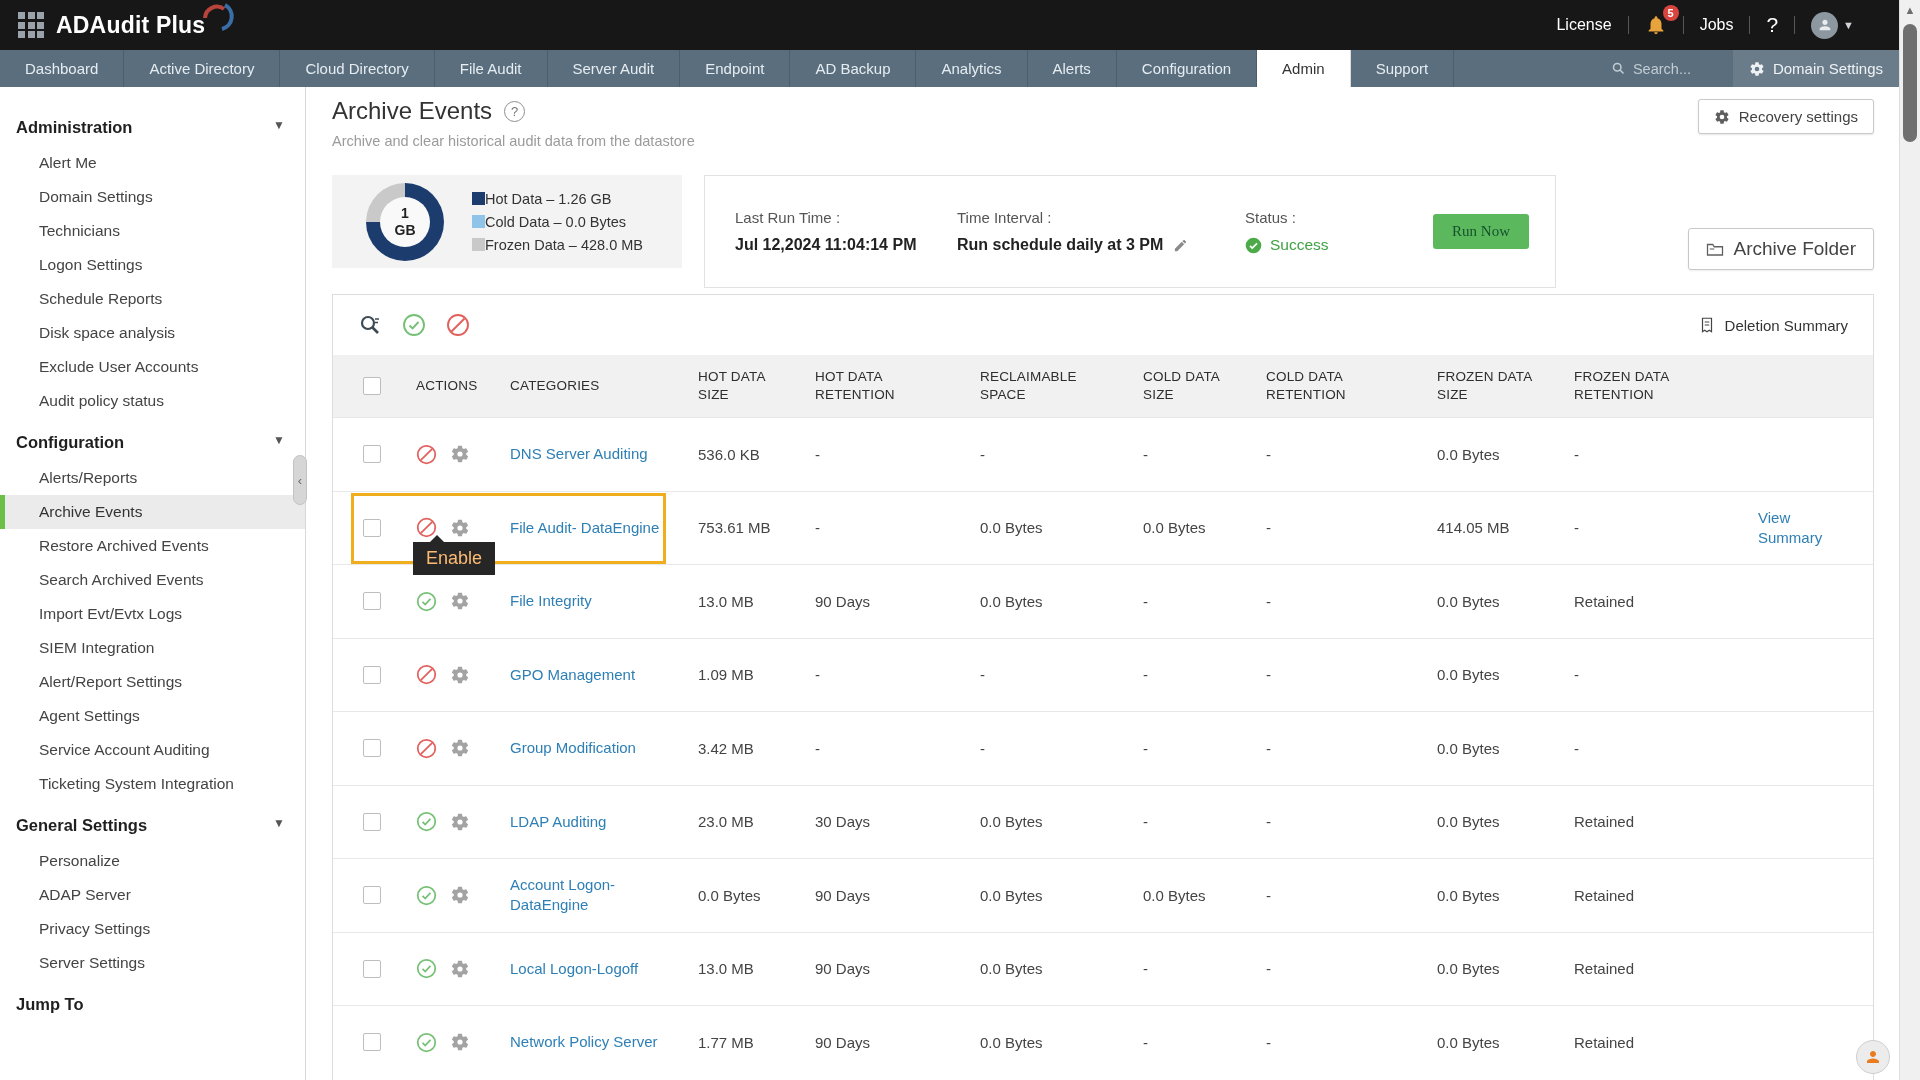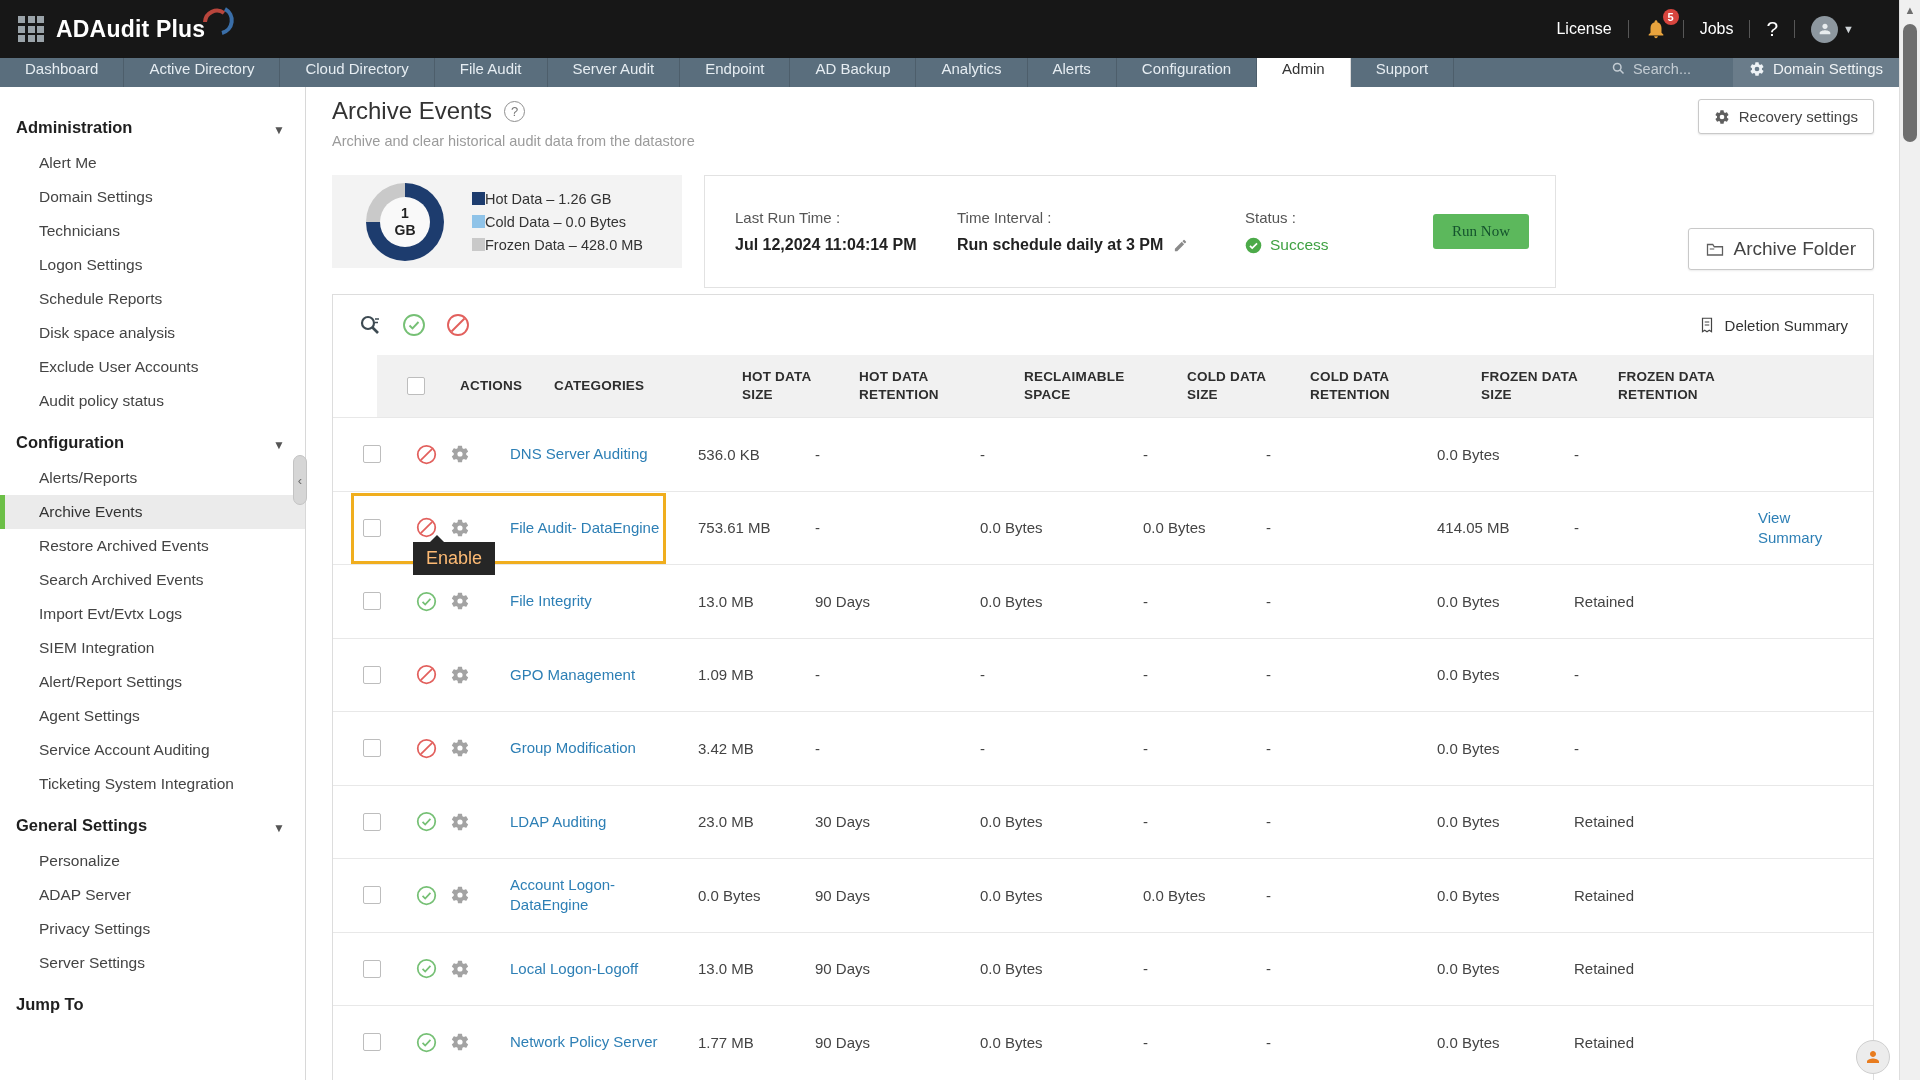--- a/index.html
+++ b/index.html
@@ -1,20 +1,20 @@
 <!DOCTYPE html>
 <html><head>
 <meta charset="utf-8">
 <style>
   * { margin:0; padding:0; box-sizing:border-box; }
   html,body { width:1920px; height:1080px; }
   body { font-family:"Liberation Sans", sans-serif; background:#fff; position:relative; overflow:hidden; color:#333; }
 
   
-  .topbar { position:absolute; top:0; left:0; right:0; height:58px; background:#171717; display:flex; align-items:center; padding:0 14px; z-index:30; }
+  .topbar { position:absolute; top:0; left:0; right:0; height:50px; background:#171717; display:flex; align-items:center; padding:0 14px; z-index:30; }
   .grid-icon { width:26px; height:26px; display:grid; grid-template-columns:repeat(3,7px); grid-template-rows:repeat(3,7px); gap:2.5px; margin:0 12px 0 4px; }
   .grid-icon span { background:#9aa3a9; }
   .logo-text { color:#fff; font-size:23px; font-weight:bold; letter-spacing:.2px; }
   .logo-swoosh { margin-left:-4px; margin-bottom:16px; }
   .topbar-right { margin-left:auto; display:flex; align-items:center; gap:0; padding-right:36px; }
   .tb-item { color:#fff; font-size:16px; padding:0 16px; display:flex; align-items:center; position:relative; cursor:pointer; }
   .tb-sep { width:1px; height:18px; background:rgba(255,255,255,.28); }
   .bell-wrap { position:relative; }
   .badge { position:absolute; top:-9px; right:4px; background:#d8453e; color:#fff; font-size:11px; min-width:16px; height:16px; border-radius:8px; display:flex; align-items:center; justify-content:center; padding:0 4px; font-weight:bold; }
   .avatar-circle { width:27px; height:27px; border-radius:50%; background:#8d979f; display:flex; align-items:center; justify-content:center; }
@@ -31,21 +31,21 @@
   .nav-search input::placeholder { color:#c3ccd3; }
   .domain-settings { display:flex; align-items:center; gap:8px; padding:0 16px; height:100%; background:rgba(255,255,255,.10); color:#eef2f5; font-size:15px; cursor:pointer; white-space:nowrap; }
 
   
   .v-scrollbar { position:absolute; top:0; right:0; bottom:0; width:21px; background:#f0f0f0; border-left:1px solid #dedede; z-index:40; }
   .sb-arrow { height:20px; display:flex; align-items:center; justify-content:center; color:#6e6e6e; font-size:11px; cursor:pointer; }
   .sb-thumb { position:absolute; top:24px; left:3px; width:14px; height:118px; background:#6f6f6f; border-radius:7px; cursor:grab; }
 
   
   .sidebar { position:absolute; top:87px; left:0; width:306px; bottom:0; background:#fff; border-right:1px solid #d8d8d8; overflow:hidden; padding-top:16px; z-index:10; }
-  .side-header { display:flex; align-items:flex-end; padding:9px 20px 9px 16px; font-size:16.5px; font-weight:bold; color:#1f1f1f; margin-top:6px; cursor:pointer; }
+  .side-header { display:flex; align-items:flex-start; padding:9px 20px 9px 16px; font-size:16.5px; font-weight:bold; color:#1f1f1f; margin-top:6px; cursor:pointer; }
   .side-header .chev { margin-left:auto; color:#555; font-size:12px; }
   .side-item { height:34px; display:flex; align-items:center; padding-left:34px; font-size:15.5px; color:#444; cursor:pointer; border-left:5px solid transparent; }
   .side-item.active { background:#ebebeb; border-left-color:#6cbf47; color:#333; }
   .collapse-handle { position:absolute; left:293px; top:455px; width:14px; height:50px; background:#d6d6d6; border:1px solid #c3c3c3; border-radius:7px; display:flex; align-items:center; justify-content:center; color:#6a6a6a; font-size:13px; z-index:15; cursor:pointer; }
 
   
   .main { position:absolute; top:87px; left:307px; right:21px; bottom:0; background:#fff; overflow:hidden; }
   .page-title-row { position:absolute; left:25px; top:10px; display:flex; align-items:center; gap:12px; }
   .page-title { font-size:24px; color:#333; font-weight:500; }
   .help-circle { width:21px; height:21px; border-radius:50%; border:1.6px solid #8f8f8f; color:#777; font-size:13px; display:flex; align-items:center; justify-content:center; cursor:pointer; }
@@ -69,21 +69,21 @@
 
   .archive-folder-btn { position:absolute; right:25px; top:141px; display:flex; align-items:center; gap:10px; border:1px solid #c9c9c9; border-radius:3px; padding:9px 17px; font-size:19px; color:#444; background:#fff; box-shadow:0 1px 2px rgba(0,0,0,.08); cursor:pointer; }
 
   
   .table-card { position:absolute; left:25px; right:25px; top:207px; height:800px; border:1px solid #ddd; background:#fff; }
   .table-toolbar { height:60px; display:flex; align-items:center; padding:0 25px; gap:20px; }
   .tool-icon { cursor:pointer; display:flex; }
   .deletion-summary { margin-left:auto; display:flex; align-items:center; gap:9px; font-size:15px; color:#333; cursor:pointer; }
 
   .tgrid { display:grid; grid-template-columns:53px 94px 188px 117px 165px 163px 123px 171px 137px 184px 110px; padding-left:30px; align-items:center; }
-  .thead { background:#f1f1f1; height:62px; font-weight:bold; font-size:13.5px; color:#2e2e2e; letter-spacing:.2px;margin-left:44px; }
+  .thead { background:#f1f1f1; height:62px; font-weight:normal; font-size:13.5px; color:#2e2e2e; letter-spacing:.2px; }
   .thead .hcell { padding-right:22px; line-height:1.35; }
   .trow { height:73.5px; border-top:1px solid #e8e8e8; font-size:15px; color:#444; position:relative; }
   .cell { padding-right:16px; }
   .cbx { width:18px; height:18px; border:1px solid #bdbdbd; border-radius:2px; background:#fff; cursor:pointer; }
   .actions-cell { display:flex; align-items:center; gap:13px; }
   .cat-link { color:#2d7fb5; cursor:pointer; line-height:1.35; padding-right:20px; display:inline-block; }
   .vs-link { color:#2d7fb5; cursor:pointer; line-height:1.35; width:80px; }
   .row-highlight { position:absolute; left:18px; top:1px; width:315px; height:71px; border:3px solid #f0ae1e; pointer-events:none; }
   .enable-tooltip { position:absolute; left:80px; top:50px; background:#262626; color:#fdba74; font-size:18px; padding:6px 13px; z-index:20; }
   .enable-tooltip::before { content:""; position:absolute; top:-7px; left:17px; border-left:7px solid transparent; border-right:7px solid transparent; border-bottom:7px solid #262626; }

